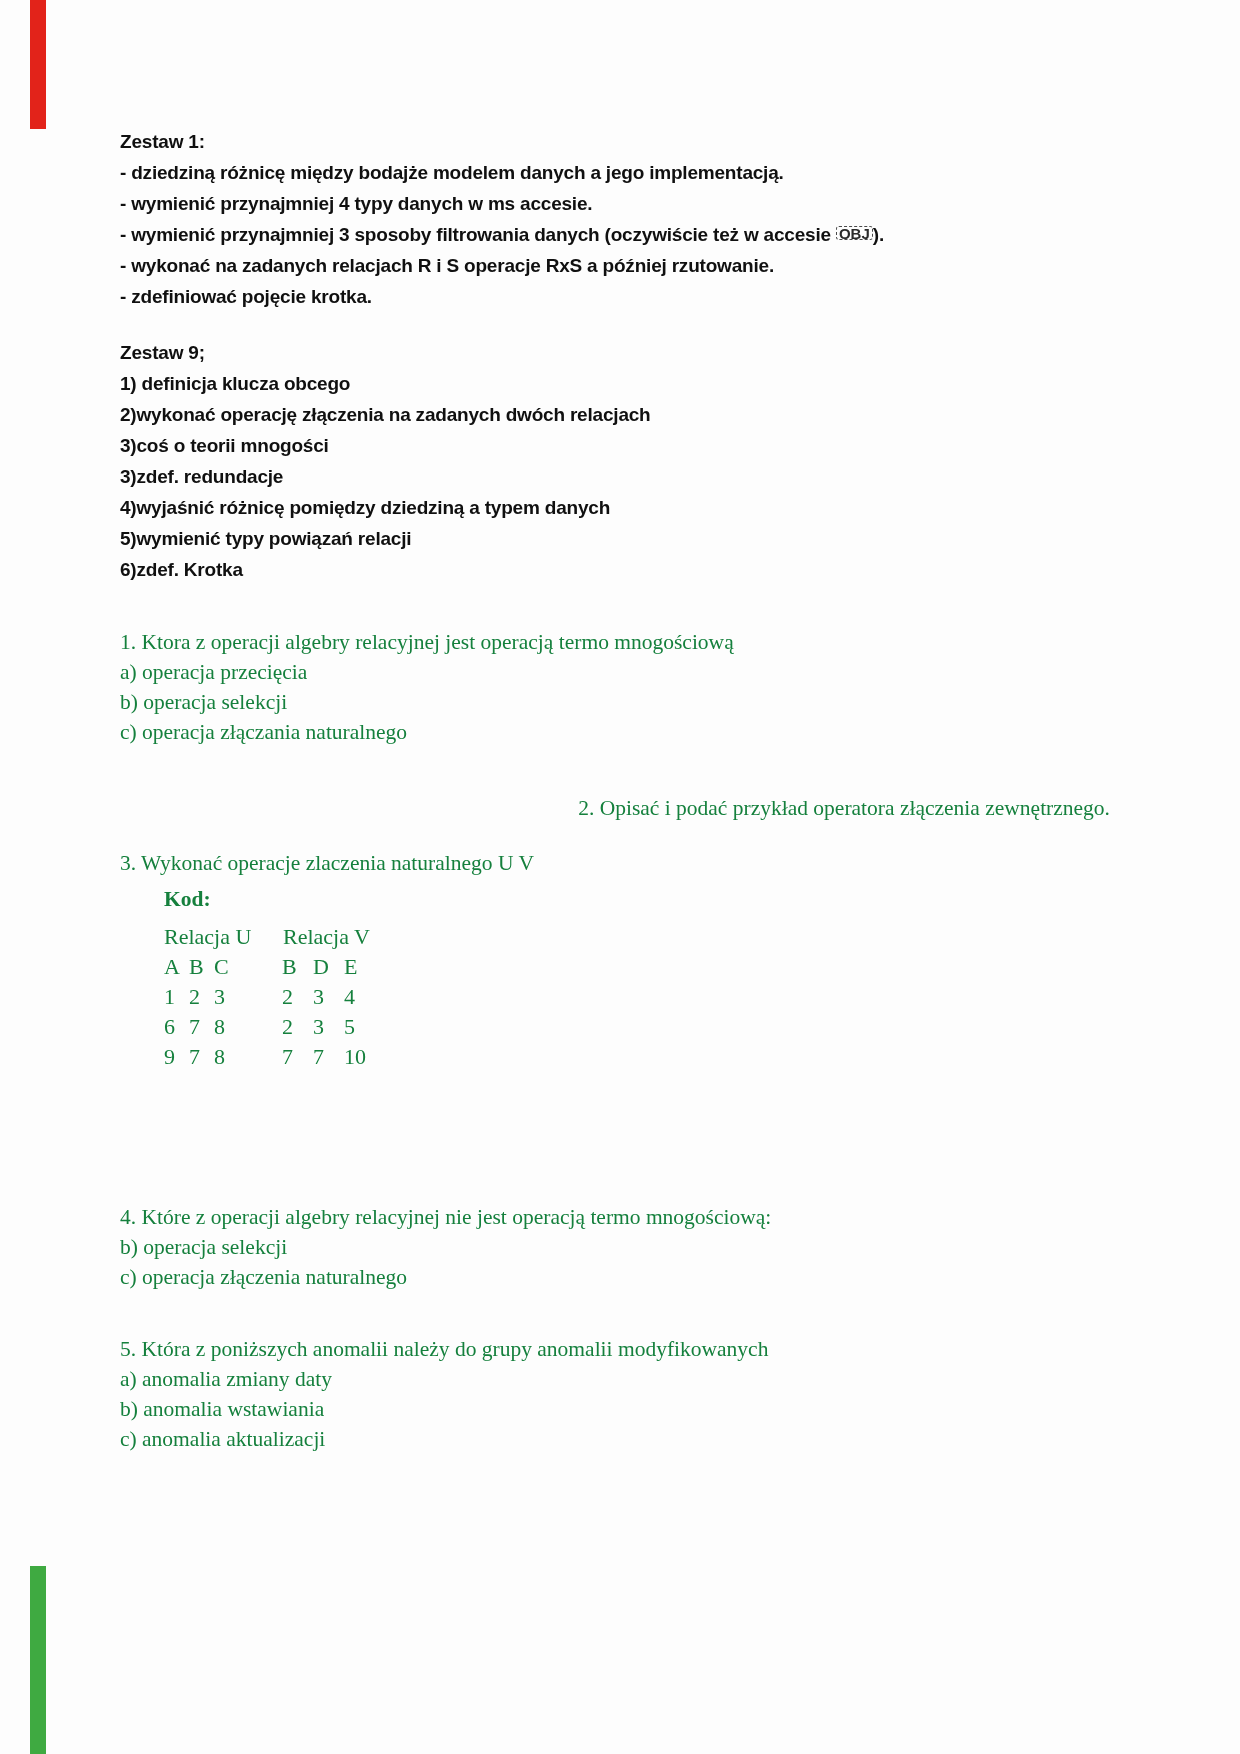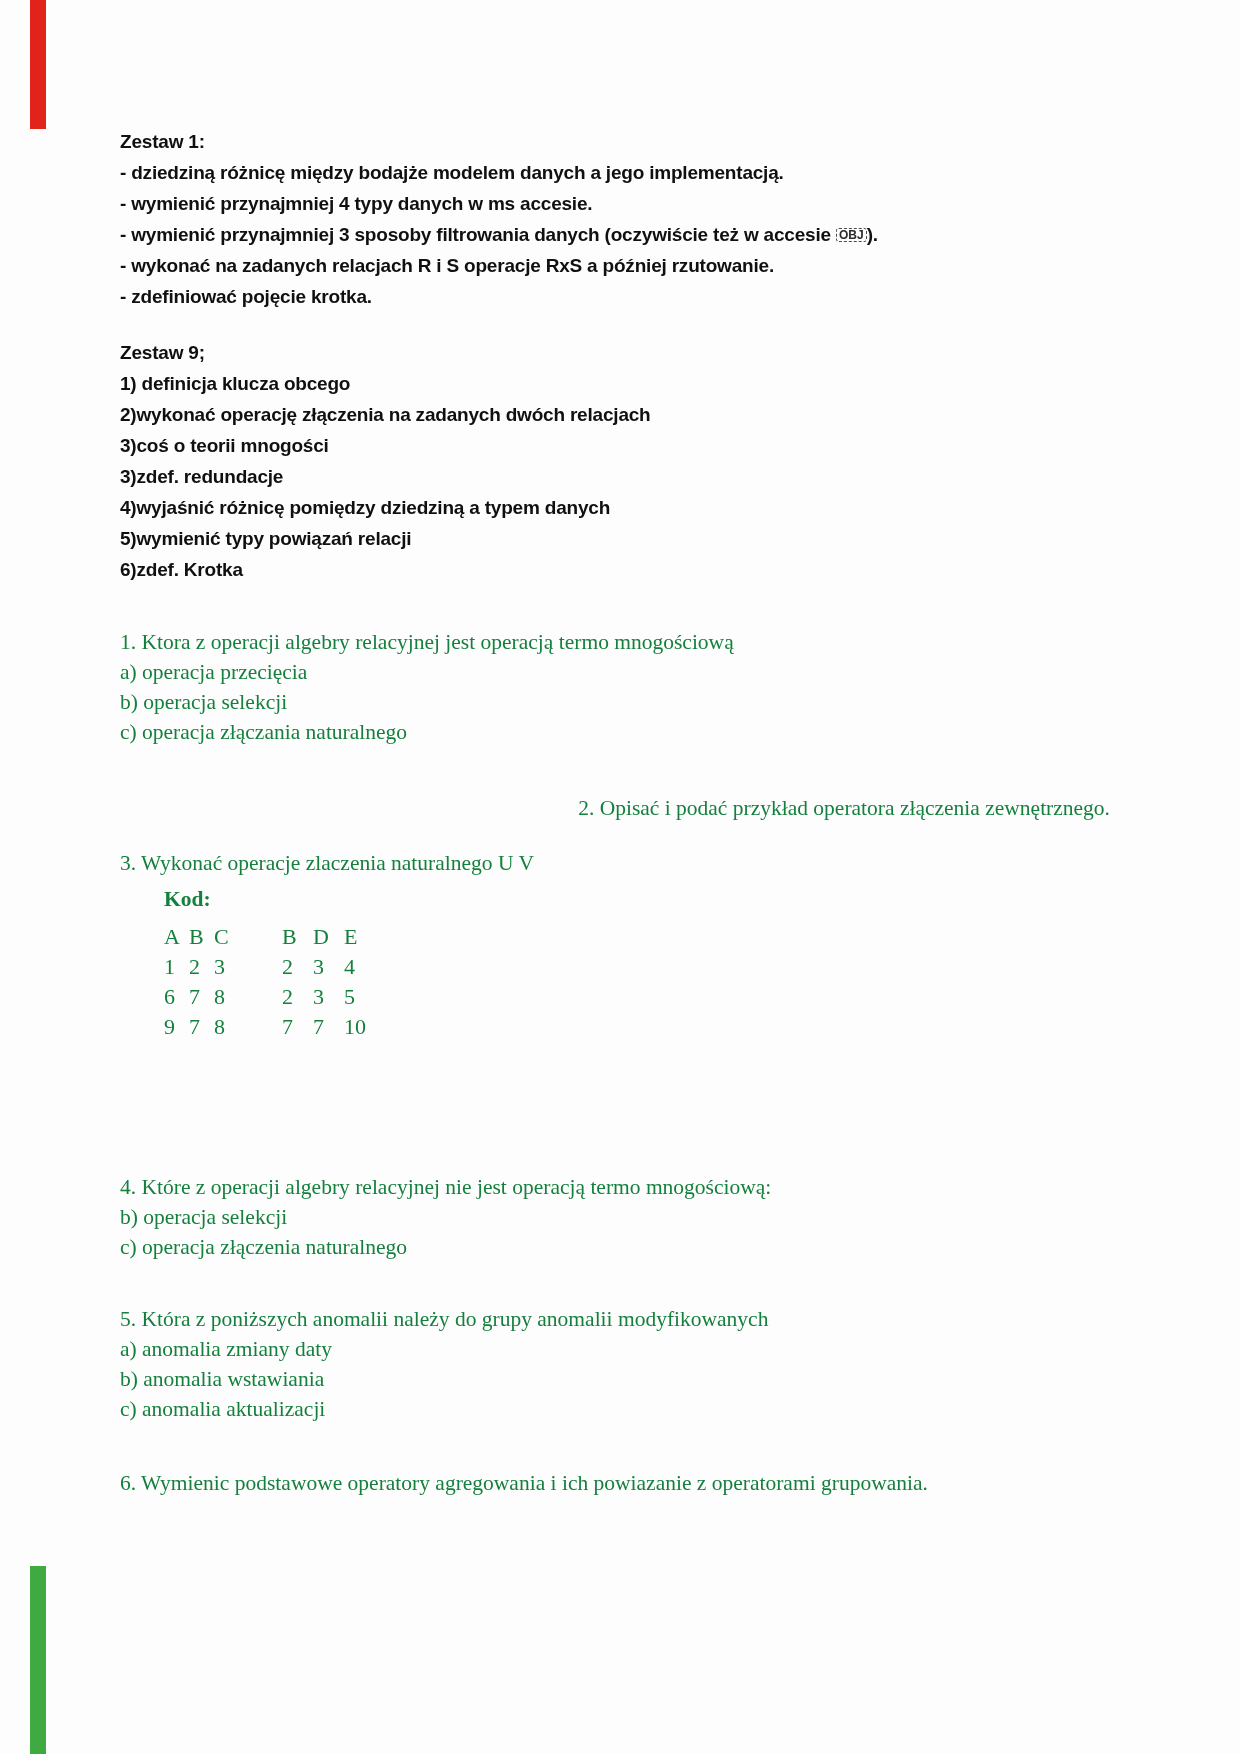--- a/index.html
+++ b/index.html
@@ -29,21 +29,21 @@
   .q1 { margin-top:42px; }
   .q2 { margin-top:46px;text-align:right; }
   .q3 { margin-top:25px; }
   .q4 { margin-top:130px; }
   .q5 { margin-top:42px; }
   .q6 { margin-top:44px; }
 
   .obj-icon {
     display:inline-block;
     font-family:"Liberation Sans", sans-serif;
-    font-size:12px; font-weight:700; line-height:11px;
+    font-size:15px; font-weight:700; line-height:11px;
     letter-spacing:0;
     border:1px dashed #4a4a4a; border-radius:3px;
     padding:1px 2px 0 2px;
     vertical-align:2px;
     color:#2a2a2a;
   }
 
   .kod { font-weight:700; margin-left:44px; margin-top:6px; }
   .tbl { margin-left:44px; margin-top:8px; font-size:22px; }
   .tbl-row { display:flex; line-height:30px; }
@@ -89,20 +89,24 @@
 
   <div class="serif-block q2">
     <div class="line">2. Opisać i podać przykład operatora złączenia zewnętrznego.</div>
   </div>
 
   <div class="serif-block q3">
     <div class="line">3. Wykonać operacje zlaczenia naturalnego U V</div>
     <div class="line kod">Kod:</div>
     <div class="tbl">
       <div class="tbl-row">
+        <span class="name-u">Relacja U</span>
+        <span>Relacja V</span>
+      </div>
+      <div class="tbl-row">
         <span class="cell-u">A</span>
         <span class="cell-u">B</span>
         <span class="cell-u">C</span>
         <span class="grp-gap"></span>
         <span class="cell-v">B</span>
         <span class="cell-v">D</span>
         <span class="cell-v">E</span>
       </div>
       <div class="tbl-row">
         <span class="cell-u">1</span>
@@ -140,17 +144,14 @@
     <div class="line">c) operacja złączenia naturalnego</div>
   </div>
 
   <div class="serif-block q5">
     <div class="line">5. Która z poniższych anomalii należy do grupy anomalii modyfikowanych</div>
     <div class="line">a) anomalia zmiany daty</div>
     <div class="line">b) anomalia wstawiania</div>
     <div class="line">c) anomalia aktualizacji</div>
   </div>
 
-  <div class="serif-block q6">
-    <div class="line">6. Wymienic podstawowe operatory agregowania i ich powiazanie z operatorami grupowania.</div>
-  </div>
 
 </div>
 
 </body></html>

